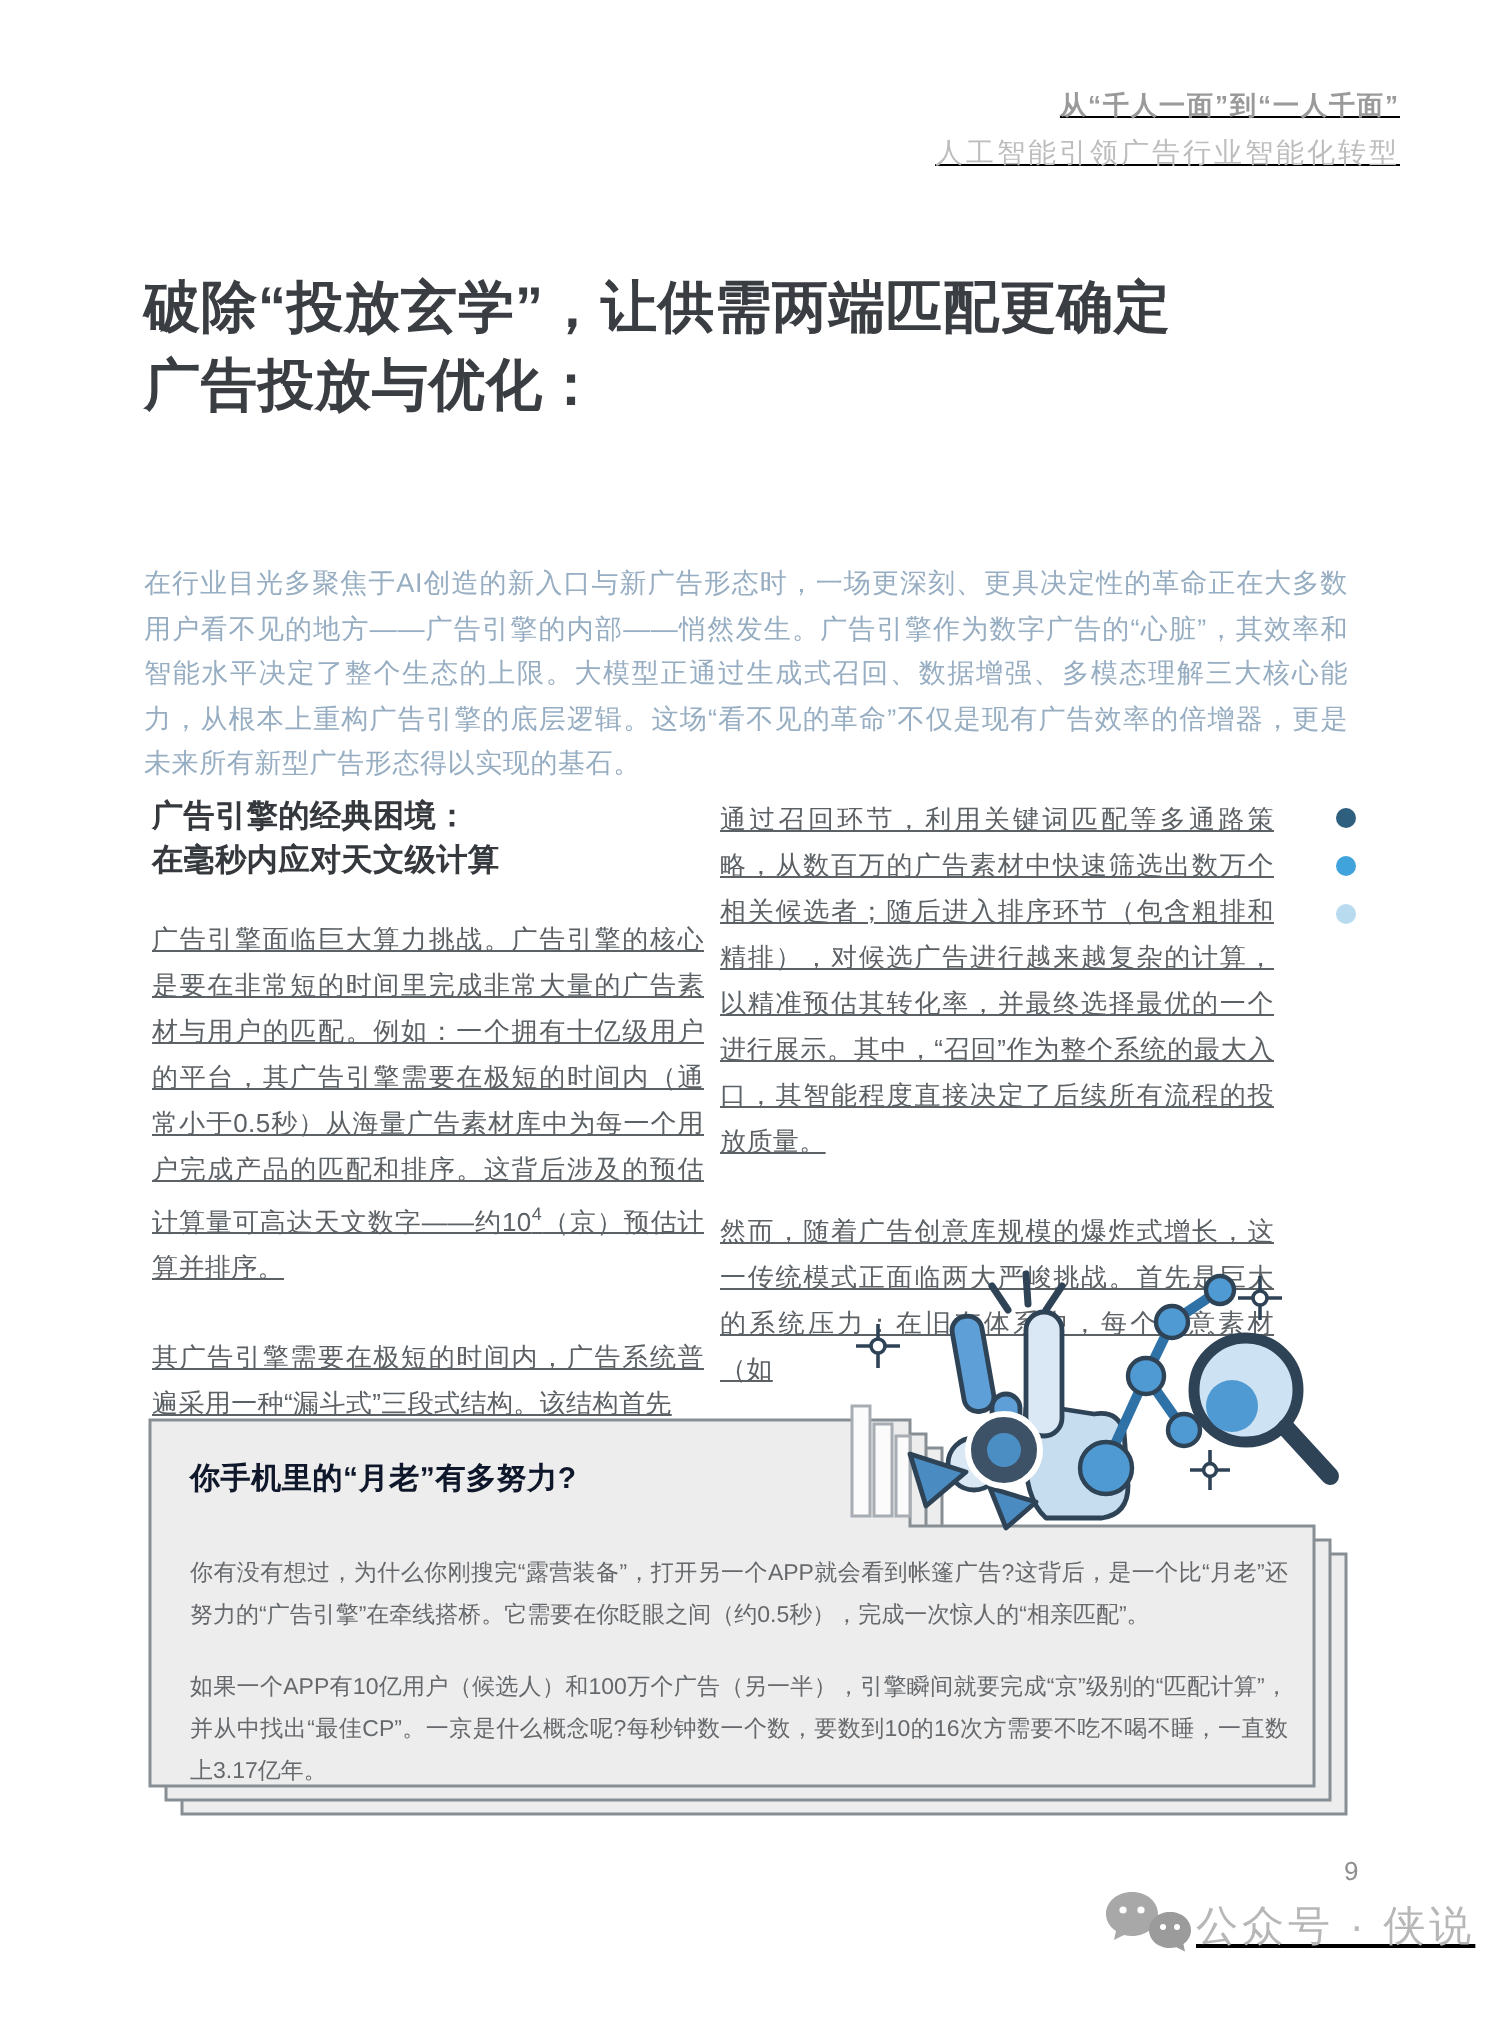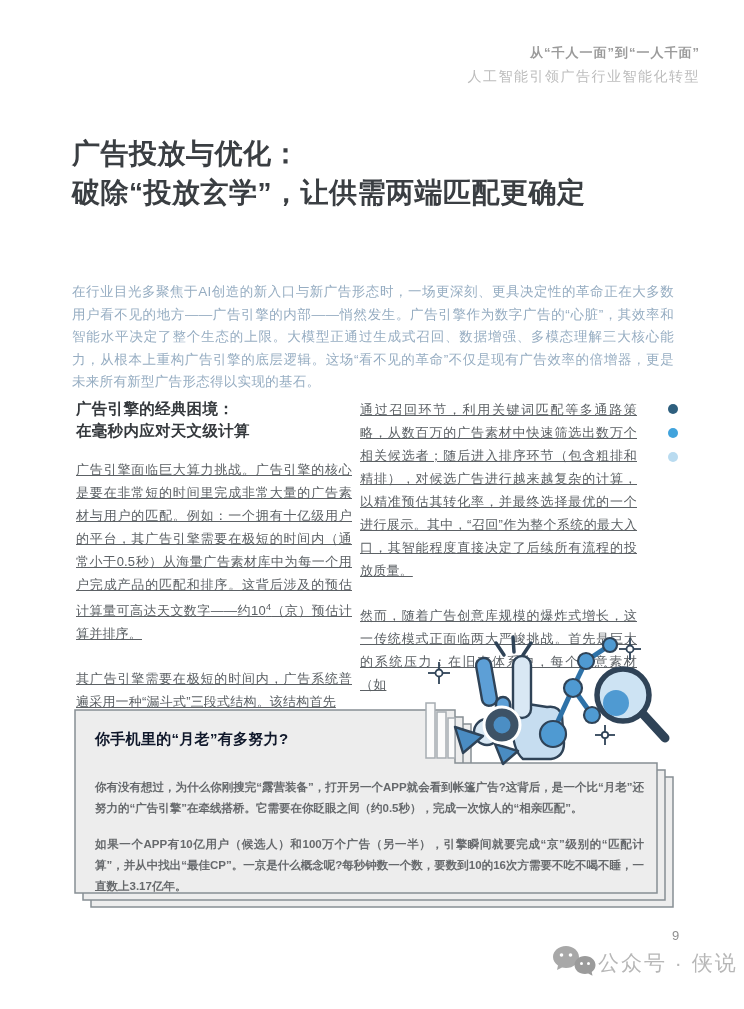--- a/index.html
+++ b/index.html
@@ -1,21 +1,21 @@
 <!DOCTYPE html>
 <html><head>
 <meta charset="utf-8">
 <style>
   html,body{margin:0;padding:0;background:#fff;}
   .page{
     position:relative;width:744px;height:1009px;background:#ffffff;overflow:hidden;
     font-family:"Liberation Sans","DejaVu Sans",sans-serif;
   }
   
-  .hdr{position:absolute;top:44px;right:44px;text-align:right;}
+  .hdr{position:absolute;top:44px;right:44px;text-align:right;text-decoration:underline;}
   .hdr-title{font-size:13px;font-weight:bold;color:#9a9a9a;letter-spacing:1px;}
   .hdr-sub{margin-top:6px;font-size:14px;color:#bdbdbd;letter-spacing:1.5px;}
   
   .title{position:absolute;left:72px;top:134px;font-size:28px;font-weight:bold;color:#3a3e42;line-height:39px;letter-spacing:0.5px;}
   
   .intro{position:absolute;left:72px;top:236px;width:602px;font-size:13.5px;line-height:22.5px;color:#96adc2;text-align:justify;letter-spacing:0.3px;margin-top:45px;}
   
   .col{position:absolute;top:398px;font-size:13px;line-height:23px;color:#5c6165;text-align:justify;letter-spacing:0.2px;}
   .col-left{left:76px;width:276px;}
   .col-right{left:360px;width:277px;}
@@ -23,43 +23,43 @@
   .col p{margin:0 0 22px 0;text-decoration:underline;}
   .col sup{font-size:9px;}
   
   .dot{position:absolute;left:668px;width:10px;height:10px;border-radius:50%;}
   .dot1{top:404px;background:#2e5f7e;}
   .dot2{top:428px;background:#41a3dc;}
   .dot3{top:452px;background:#b9dbf0;}
   
   .callout-svg{position:absolute;left:60px;top:700px;}
   .callout-title{position:absolute;left:95px;top:730px;font-size:15px;font-weight:bold;color:#0f172a;letter-spacing:0.3px;}
-  .callout-p{position:absolute;left:95px;width:549px;font-size:11.5px;line-height:21px;color:#66696c;text-align:justify;font-weight:bold;}
+  .callout-p{position:absolute;left:95px;width:549px;font-size:11.5px;line-height:21px;color:#66696c;text-align:justify;}
   .callout-p1{top:777px;}
   .callout-p2{top:834px;}
   
   .illu{position:absolute;left:425px;top:612px;}
   
   .pagenum{position:absolute;left:672px;top:928px;font-size:13px;color:#8f8f8f;}
-  .footer{position:absolute;left:552px;top:944px;display:flex;align-items:center;gap:0;}
+  .footer{position:absolute;left:552px;top:944px;display:flex;align-items:center;gap:0;text-decoration:underline;}
   .footer-text{font-size:21px;color:#b7b7b7;letter-spacing:2px;}
 </style>
 </head>
 <body>
 
 <div class="page">
 
   <div class="hdr">
     <div class="hdr-title">从“千人一面”到“一人千面”</div>
     <div class="hdr-sub">人工智能引领广告行业智能化转型</div>
   </div>
 
   <div class="title">
+    <div>破除“投放玄学”，让供需两端匹配更确定</div>
     <div>广告投放与优化：</div>
-    <div>破除“投放玄学”，让供需两端匹配更确定</div>
   </div>
 
   <div class="intro">在行业目光多聚焦于AI创造的新入口与新广告形态时，一场更深刻、更具决定性的革命正在大多数用户看不见的地方——广告引擎的内部——悄然发生。广告引擎作为数字广告的“心脏”，其效率和智能水平决定了整个生态的上限。大模型正通过生成式召回、数据增强、多模态理解三大核心能力，从根本上重构广告引擎的底层逻辑。这场“看不见的革命”不仅是现有广告效率的倍增器，更是未来所有新型广告形态得以实现的基石。</div>
 
   <div class="col col-left">
     <div class="col-heading">
       <div>广告引擎的经典困境：</div>
       <div>在毫秒内应对天文级计算</div>
     </div>
     <p><span>广告引擎面临巨大算力挑战。广告引擎的核心是要在非常短的时间里完成非常大量的广告素材与用户的匹配。例如：一个拥有十亿级用户的平台，其广告引擎需要在极短的时间内（通常小于0.5秒）从海量广告素材库中为每一个用户完成产品的匹配和排序。这背后涉及的预估计算量可高达天文数字——约10</span><sup>4</sup><span>（京）预估计算并排序。</span></p>

